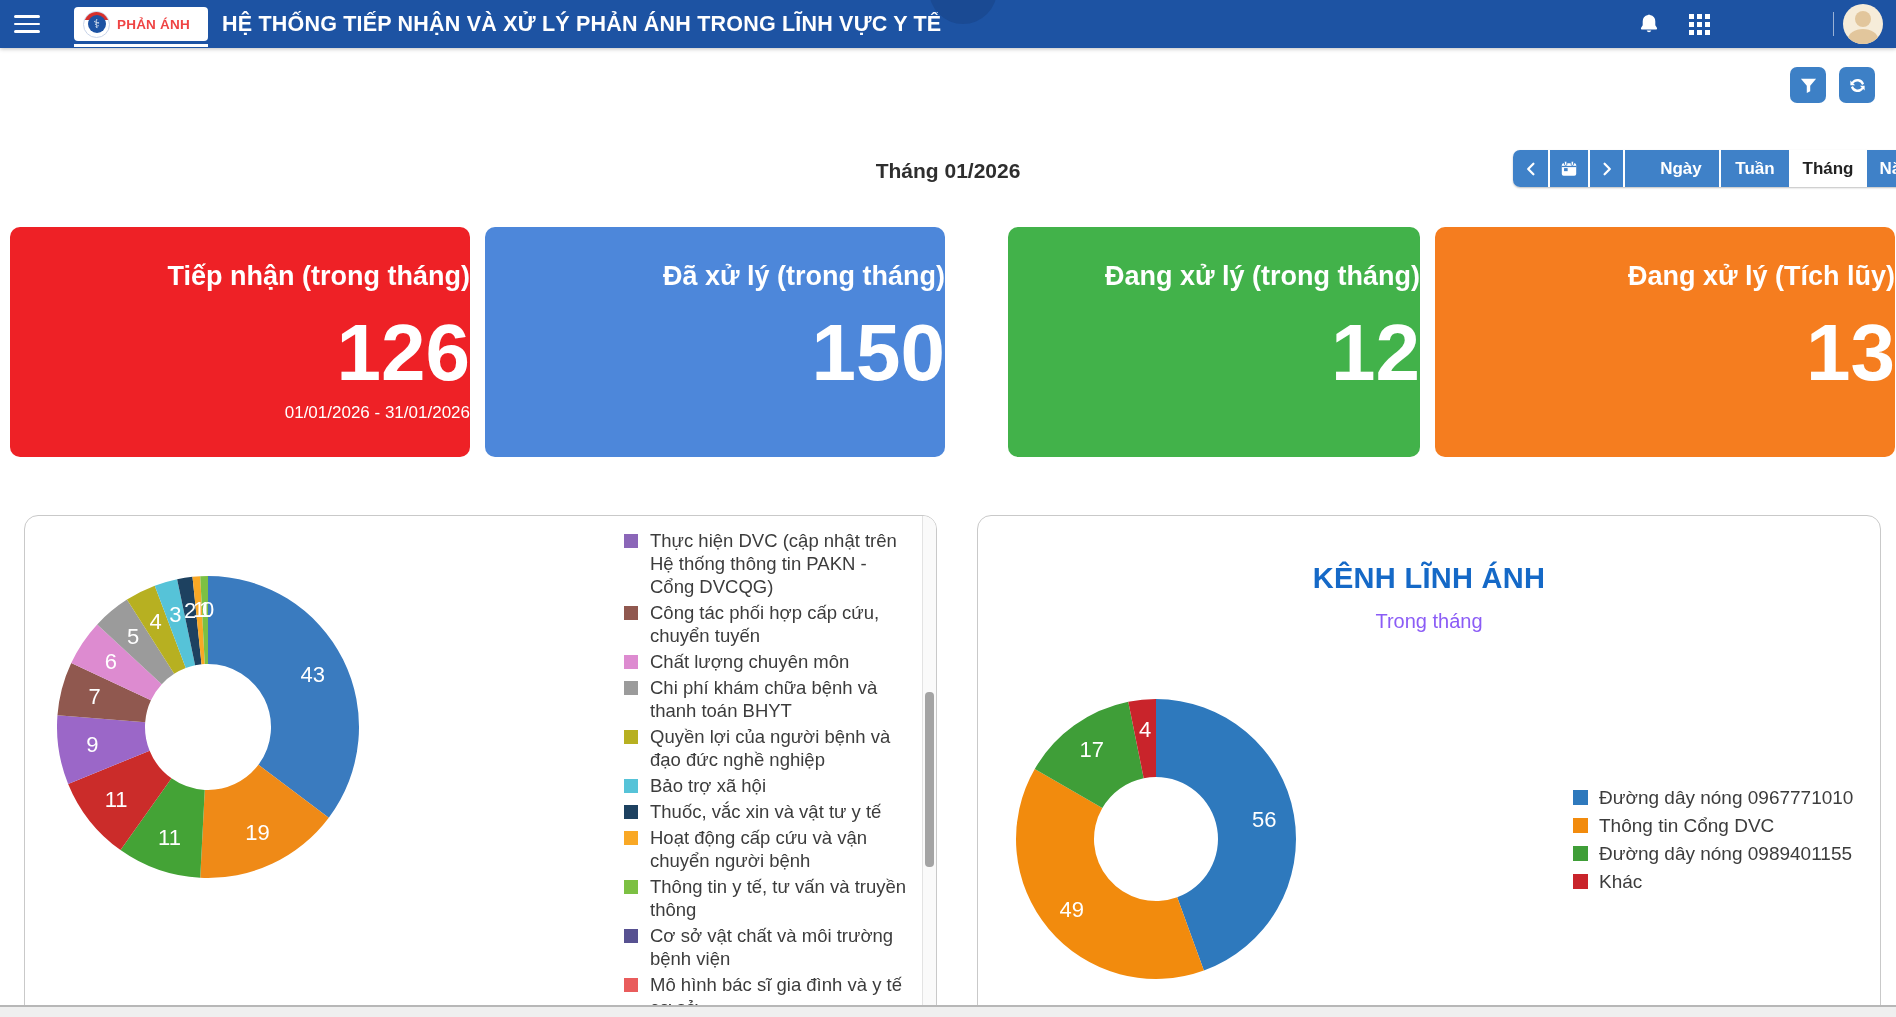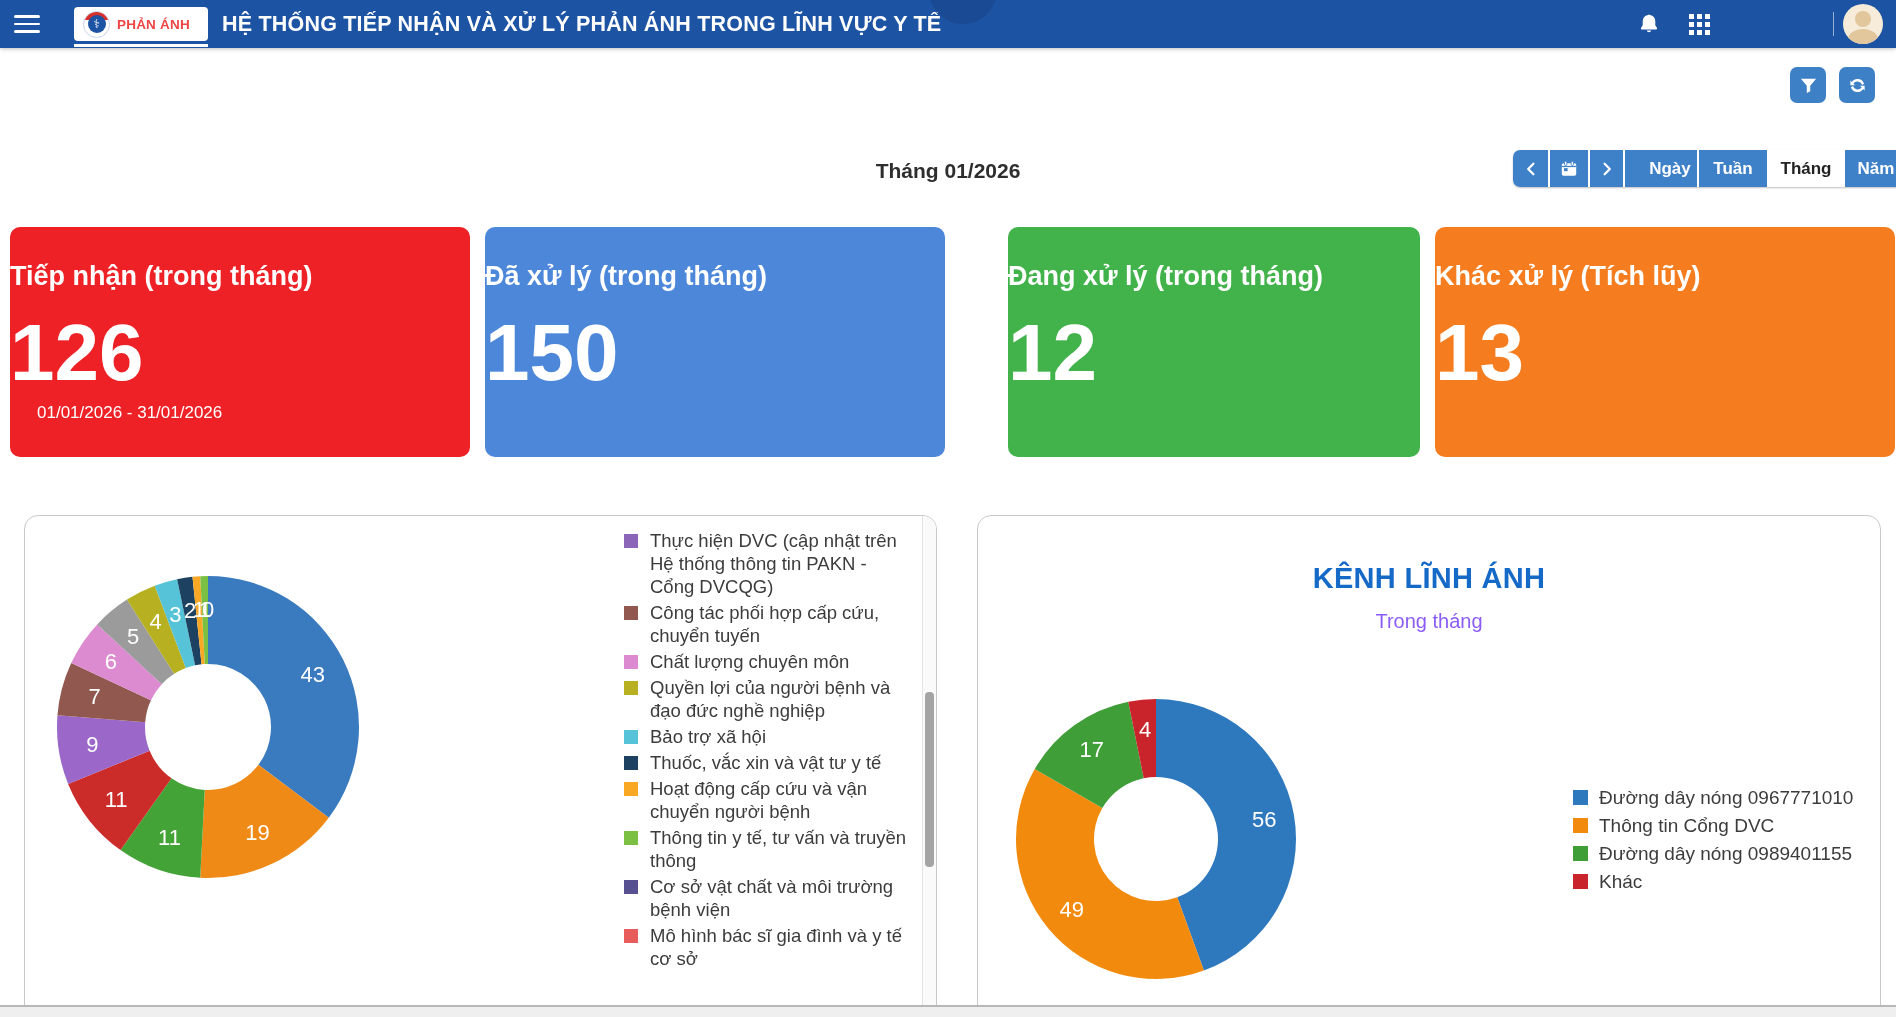--- a/index.html
+++ b/index.html
@@ -41,26 +41,26 @@
   
   .period-label { position:absolute; top:159px; left:50%; transform:translateX(-50%);
     font-size:21px; font-weight:bold; color:#2e2e2e; }
   .btn-group { position:absolute; top:150px; left:1513px; height:37px; display:flex;
     border-radius:7px; overflow:hidden; box-shadow:0 1px 2px rgba(0,0,0,.25); }
   .btn-group .gbtn { height:37px; background:#3f81c8; color:#fff; font-weight:bold; font-size:17px;
     display:flex; align-items:center; justify-content:center; cursor:pointer; border-left:2px solid #fff; }
   .btn-group .gbtn:first-child { border-left:none; }
   .btn-group .gbtn.active { background:#fff; color:#222; }
   .w-ico { width:35px; } .w-cal { width:40px; }
-  .w-ngay { width:74px;padding-left:18px; } .w-tuan { width:70px; } .w-thang { width:76px; } .w-nam { width:64px; }
+  .w-ngay { width:96px;padding-left:18px; } .w-tuan { width:70px; } .w-thang { width:76px; } .w-nam { width:64px; }
 
   
   .cards { position:absolute; top:227px; left:10px; display:grid;
     grid-template-columns:repeat(4,460px); grid-gap:15px; }
-  .stat-card { height:230px; border-radius:10px; color:#fff; text-align:left; padding-top:32px; }
+  .stat-card { height:230px; border-radius:10px; color:#fff; text-align:right; padding-top:32px; }
   .stat-title { font-size:27px; font-weight:bold; line-height:34px; }
   .stat-value { font-size:80px; font-weight:bold; line-height:88px; margin-top:16px; }
   .stat-sub { font-size:17px; margin-top:6px;margin-left:27px; }
 
   
   .chart-card { position:absolute; background:#fff; border:1.5px solid #c9c9c9; border-radius:14px; }
   .card-left  { left:24px;  top:515px; width:913px; height:505px; overflow:hidden; }
   .card-right { left:977px; top:515px; width:904px; height:505px; overflow:hidden; }
   .rtitle { margin-top:46px; text-align:center; font-size:29px; font-weight:bold; color:#1569c7; letter-spacing:.3px;}
   .rsub   { margin-top:15px; text-align:center; font-size:20px; color:#8b5cf6; }
@@ -172,21 +172,21 @@
   </div>
   <div class="stat-card" style="background: rgb(77, 135, 218);">
     <div class="stat-title">Đã xử lý (trong tháng)</div>
     <div class="stat-value">150</div>
   </div>
   <div class="stat-card" style="background: rgb(66, 178, 74); margin-left: 48px;">
     <div class="stat-title">Đang xử lý (trong tháng)</div>
     <div class="stat-value">12</div>
   </div>
   <div class="stat-card" style="background: rgb(245, 125, 31);">
-    <div class="stat-title">Khác xử lý (Tích lũy)</div>
+    <div class="stat-title">Đang xử lý (Tích lũy)</div>
     <div class="stat-value">13</div>
   </div>
 </div>
 
 <div class="chart-card card-left">
   <svg id="donut-left" width="320" height="320" style="position:absolute;left:23px;top:51px">
       <path d="M 160.00 9.00 A 151 151 0 0 1 280.78 250.63 L 210.39 197.81 A 63 63 0 0 0 160.00 97.00 Z" fill="#3a7bbf"></path>
       <path d="M 280.78 250.63 A 151 151 0 0 1 152.23 310.80 L 156.76 222.92 A 63 63 0 0 0 210.39 197.81 Z" fill="#ef8a17"></path>
       <path d="M 152.23 310.80 A 151 151 0 0 1 72.51 283.07 L 123.50 211.35 A 63 63 0 0 0 156.76 222.92 Z" fill="#44a336"></path>
       <path d="M 72.51 283.07 A 151 151 0 0 1 20.13 216.89 L 101.64 183.73 A 63 63 0 0 0 123.50 211.35 Z" fill="#cb2c2a"></path>
@@ -221,20 +221,24 @@
       </div>
       <div class="legend-row">
         <span class="legend-square" style="background: rgb(144, 88, 79);"></span>
         <span class="legend-text">Công tác phối hợp cấp cứu, chuyển tuyến</span>
       </div>
       <div class="legend-row">
         <span class="legend-square" style="background: rgb(221, 139, 208);"></span>
         <span class="legend-text">Chất lượng chuyên môn</span>
       </div>
       <div class="legend-row">
+        <span class="legend-square" style="background: rgb(155, 155, 155);"></span>
+        <span class="legend-text">Chi phí khám chữa bệnh và thanh toán BHYT</span>
+      </div>
+      <div class="legend-row">
         <span class="legend-square" style="background: rgb(183, 176, 33);"></span>
         <span class="legend-text">Quyền lợi của người bệnh và đạo đức nghề nghiệp</span>
       </div>
       <div class="legend-row">
         <span class="legend-square" style="background: rgb(86, 195, 216);"></span>
         <span class="legend-text">Bảo trợ xã hội</span>
       </div>
       <div class="legend-row">
         <span class="legend-square" style="background: rgb(29, 65, 96);"></span>
         <span class="legend-text">Thuốc, vắc xin và vật tư y tế</span>

